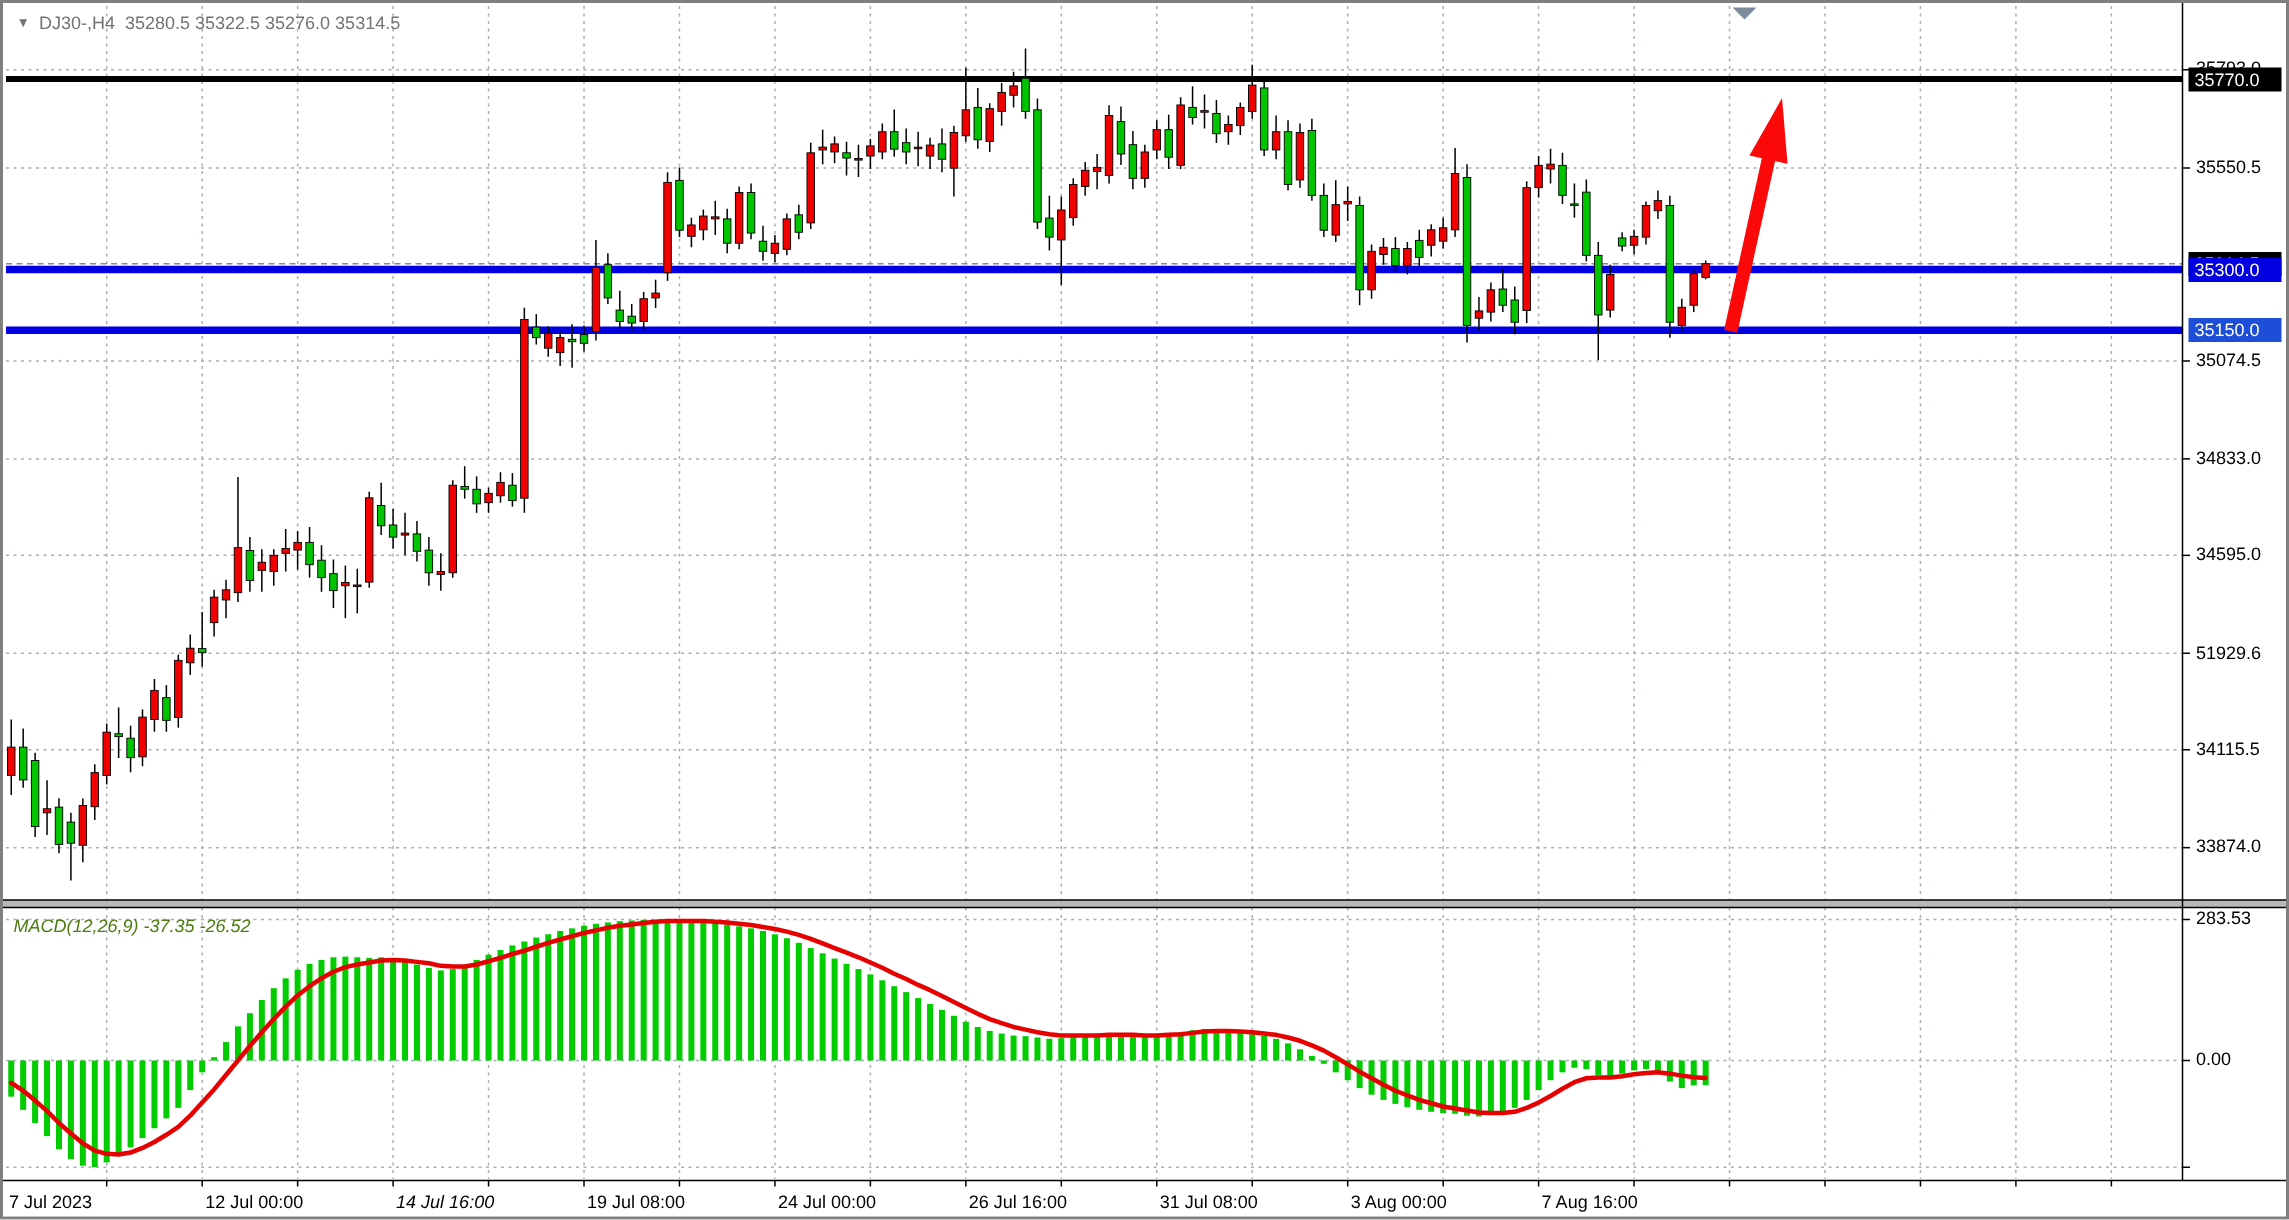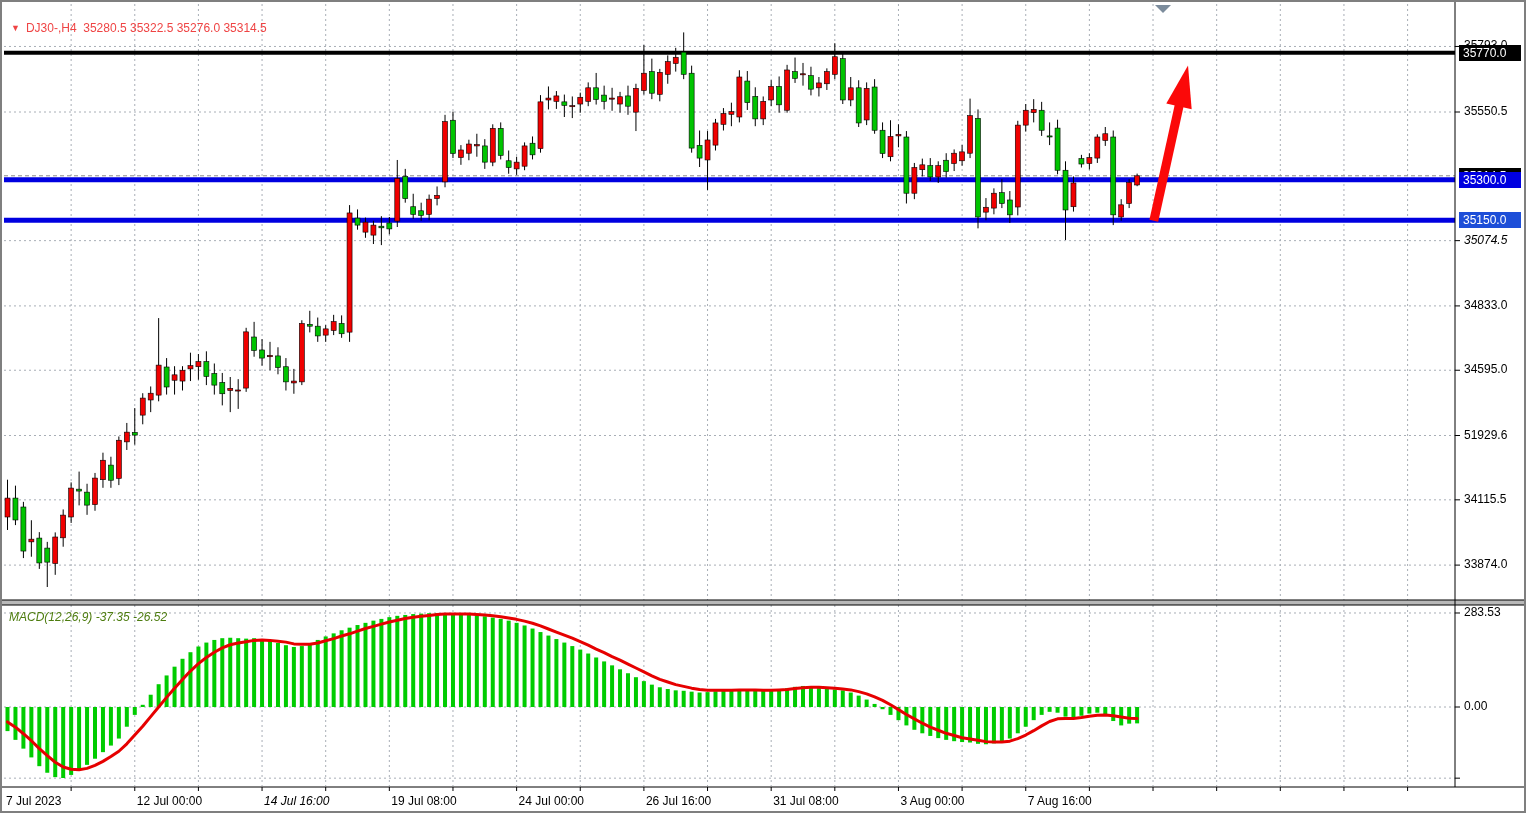--- a/index.html
+++ b/index.html
@@ -1,20 +1,20 @@
 <!DOCTYPE html>
 <html><head>
 <meta charset="utf-8">
 <style>
   html,body{margin:0;padding:0;background:#d8d8d8;}
   #chart-window{position:relative;width:1526px;height:813px;background:#ffffff;
     border:2px solid #7f7f7f;box-sizing:border-box;overflow:hidden;
     font-family:"Liberation Sans",sans-serif;}
   .abs{position:absolute;}
-  #title-bar{left:9px;top:19px;font-size:12px;color:#ef4444;white-space:pre;z-index:30;}
+  #title-bar{left:9px;top:6px;font-size:12px;color:#737373;white-space:pre;z-index:30;}
   #symbol-caret{font-size:9px;margin-right:6px;position:relative;top:-1px;}
   #macd-label{left:7px;top:608px;font-size:12px;color:#4d7c0f;white-space:pre;z-index:30;font-style:italic;}
   .y-tick{position:absolute;left:1462px;font-size:12px;color:#000;z-index:10;white-space:pre;}
   .y-badge{position:absolute;left:1457px;width:58px;height:16px;font-size:12px;
     color:#fff;padding-left:4px;line-height:16px;z-index:12;white-space:pre;}
   .x-label{position:absolute;top:792px;font-size:12px;color:#000;z-index:10;white-space:pre;}
   .m-tick{position:absolute;left:1462px;font-size:12px;color:#000;z-index:10;white-space:pre;}
   svg{position:absolute;left:0;top:0;}
 </style>
 </head>
@@ -552,21 +552,21 @@
       <line x1="0" y1="598" x2="1522" y2="598" stroke="#000"></line>
       <line x1="0" y1="603" x2="1522" y2="603" stroke="#000"></line>
       <line x1="0" y1="785" x2="1522" y2="785" stroke="#000"></line>
       <line x1="1453" y1="0" x2="1453" y2="785" stroke="#000"></line>
     </svg>
   <div id="title-bar" class="abs"><span id="symbol-caret">▼</span><span>DJ30-,H4  35280.5 35322.5 35276.0 35314.5</span></div>
   <div id="macd-label" class="abs">MACD(12,26,9) -37.35 -26.52</div>
   <div id="y-axis">
       <div class="y-tick" style="top: 36.4595px;">35793.0</div>
       <div class="y-tick" style="top: 102px;">35550.5</div>
-      <div class="y-tick" style="top: 230.649px; font-style: italic;">35074.5</div>
+      <div class="y-tick" style="top: 230.649px;">35074.5</div>
       <div class="y-tick" style="top: 295.919px;">34833.0</div>
       <div class="y-tick" style="top: 360.243px;">34595.0</div>
       <div class="y-tick" style="top: 425.514px;">51929.6</div>
       <div class="y-tick" style="top: 489.838px;">34115.5</div>
       <div class="y-tick" style="top: 555.108px;">33874.0</div>
       <div class="y-badge" style="top: 42.6757px; background: rgb(0, 0, 0);">35770.0</div>
       <div class="y-badge" style="top: 165.784px; background: rgb(0, 0, 0);">35314.5</div>
       <div class="y-badge" style="top: 169.703px; background: rgb(0, 0, 224);">35300.0</div>
       <div class="y-badge" style="top: 210.243px; background: #1d4ed8;">35150.0</div>
     </div>

